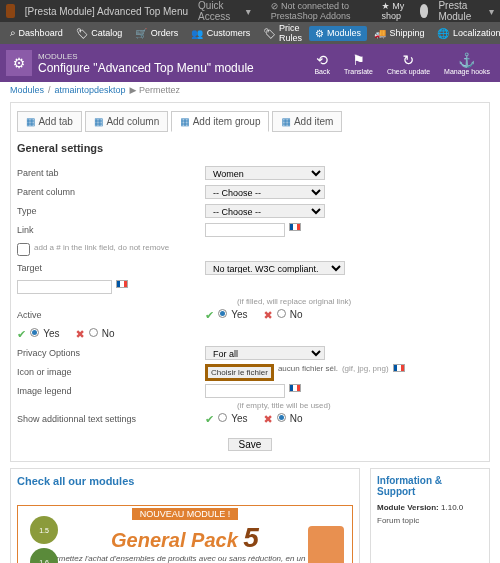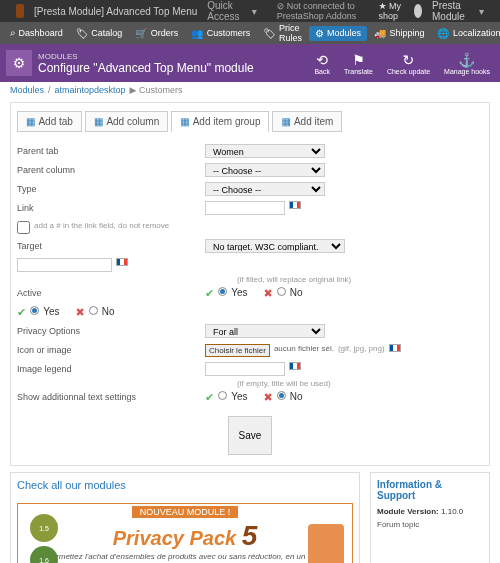--- a/index.html
+++ b/index.html
@@ -1,17 +1,17 @@
 <!DOCTYPE html>
 <html><head>
 <meta charset="utf-8">
 <style>
 *{box-sizing:border-box;margin:0;padding:0;font-family:Arial,Helvetica,sans-serif}
 body{font-size:10px;color:#333;background:#fff}
-.topbar1{background:#333;height:22px;display:flex;align-items:center;padding:0 16px;color:#ccc;font-size:10px;gap:10px}
+.topbar1{background:#333;height:22px;display:flex;align-items:center;padding:0 6px;color:#ccc;font-size:10px;gap:10px}
 .topbar1 .logo{width:14px;height:14px;background:#8B4513;border-radius:2px}
 .topbar1 .title{flex:0 0 auto}
 .topbar1 .quick{color:#aaa}
 .topbar1 .spacer{flex:1}
 .topbar1 .addons{color:#aaa;font-size:9px}
 .topbar1 .myshop{color:#ddd;font-size:9px}
 .topbar1 .avatar{width:14px;height:14px;border-radius:50%;background:#ccc;display:inline-block}
 .topbar2{background:#555;height:22px;display:flex;align-items:center;padding:0 4px;font-size:9px;color:#fff;gap:1px}
 .nav-item{padding:2px 6px;display:flex;align-items:center;gap:3px;color:#fff}
 .nav-item.active{background:#2A7AB8;border-radius:2px}
@@ -38,27 +38,27 @@
 select,input[type=text]{font-size:9px;padding:1px 3px;border:1px solid #ccc;background:#fff;height:14px}
 select{width:120px;background:#f0f0f0}
 input[type=text]{width:80px}
 .flag{display:inline-block;width:12px;height:8px;background:linear-gradient(to right,#0055A4 33%,#fff 33%,#fff 66%,#EF4135 66%);border:1px solid #aaa}
 .hint{font-size:8px;color:#999;margin-left:220px}
 .radio-grp{display:flex;align-items:center;gap:3px}
 .chk{color:#5cb85c;font-size:11px}
 .cross{color:#d9534f;font-size:11px}
 .radio{display:inline-block;width:9px;height:9px;border:1px solid #888;border-radius:50%;position:relative}
 .radio.on::after{content:'';position:absolute;width:5px;height:5px;background:#2A7AB8;border-radius:50%;top:1px;left:1px}
-.file-btn{background:#eee;border:1px solid #a16207;padding:1px 3px;font-size:8px}
+.file-btn{background:#eee;border:3px solid #a16207;padding:1px 3px;font-size:8px}
 .file-txt{font-size:8px;color:#666}
 .file-info{font-size:8px;color:#999}
-.save-btn{display:block;margin:10px auto 2px;padding:13px 10px;background:#f0f0f0;border:1px solid #ccc;font-size:10px}
+.save-btn{display:block;margin:10px auto 2px;padding:0 10px;background:#f0f0f0;border:1px solid #ccc;font-size:10px}
 .bottom-area{display:flex;gap:10px;margin:6px 10px}
 .bottom-left{flex:1;border:1px solid #ddd;padding:6px}
-.bottom-left .t{color:#2A7AB8;font-weight:normal;font-size:11px;margin-bottom:12px}
+.bottom-left .t{color:#2A7AB8;font-weight:bold;font-size:11px;margin-bottom:18px}
 .banner{border:1px solid #e08030;height:75px;background:#fff;position:relative;text-align:center}
 .banner .nm{background:#e08030;color:#fff;font-size:9px;padding:1px 8px;display:inline-block;margin-top:2px}
 .banner .bt{color:#e08030;font-size:20px;font-weight:bold;font-style:italic;margin-top:2px}
 .banner .sub{font-size:8px;color:#555;font-style:italic}
 .banner .badge{position:absolute;width:28px;height:28px;border-radius:50%;font-size:7px;display:flex;align-items:center;justify-content:center;color:#fff}
 .banner .b1{left:12px;top:10px;background:#8B9B3B}
 .banner .b2{left:12px;top:42px;background:#5a8a3a}
 .banner .prod{position:absolute;right:8px;top:20px;width:36px;height:46px;background:#e89050;border-radius:4px}
 .bottom-right{width:120px;border:1px solid #ddd;padding:6px}
 .bottom-right .t{color:#2A7AB8;font-weight:bold;font-size:10px;margin-bottom:6px}
@@ -128,21 +128,21 @@
   <div class="action"><span class="ic">⚑</span><span>Translate</span></div>
   <div class="action"><span class="ic">↻</span><span>Check update</span></div>
   <div class="action"><span class="ic">⚓</span><span>Manage hooks</span></div>
  </div>
 </div>
 
 <div class="crumb">
  <a>Modules</a>
  <span>/</span>
  <a>atmaintopdesktop</a>
- <span>▶ Customers</span>
+ <span>▶ Permettez</span>
 </div>
 
 <div class="panel">
  <div class="tabs">
   <div class="tab">
         <span class="ico">▦</span>
         <span>Add tab</span>
       </div>
   <div class="tab">
         <span class="ico">▦</span>
@@ -151,20 +151,21 @@
   <div class="tab active">
         <span class="ico">▦</span>
         <span>Add item group</span>
       </div>
   <div class="tab">
         <span class="ico">▦</span>
         <span>Add item</span>
       </div>
  </div>
 
+ <div class="section-title">General settings</div>
 
  <div class="form-row">
       <div class="label">Parent tab</div>
       <div class="control">
         <select><option>Women</option></select>
       </div>
     </div>
  <div class="form-row">
       <div class="label">Parent column</div>
       <div class="control">
@@ -264,21 +265,21 @@
     </div>
 
  <button class="save-btn">Save</button>
 </div>
 
 <div class="bottom-area">
  <div class="bottom-left">
   <div class="t">Check all our modules</div>
   <div class="banner">
    <div class="nm">NOUVEAU MODULE !</div>
-   <div class="bt"><span>Privacy Pack</span> <span style="font-size:28px;color:#8B4513">5</span></div>
+   <div class="bt"><span>General Pack</span> <span style="font-size:28px;color:#8B4513">5</span></div>
    <div class="sub">Permettez l'achat d'ensembles de produits avec ou sans réduction, en un clic !</div>
    <div class="badge b1">1.5</div>
    <div class="badge b2">1.6</div>
    <div class="prod"></div>
   </div>
  </div>
  <div class="bottom-right">
   <div class="t">Information &amp; Support</div>
   <div class="ver"><b>Module Version:</b> <span>1.10.0</span></div>
   <div class="link">Forum topic</div>

